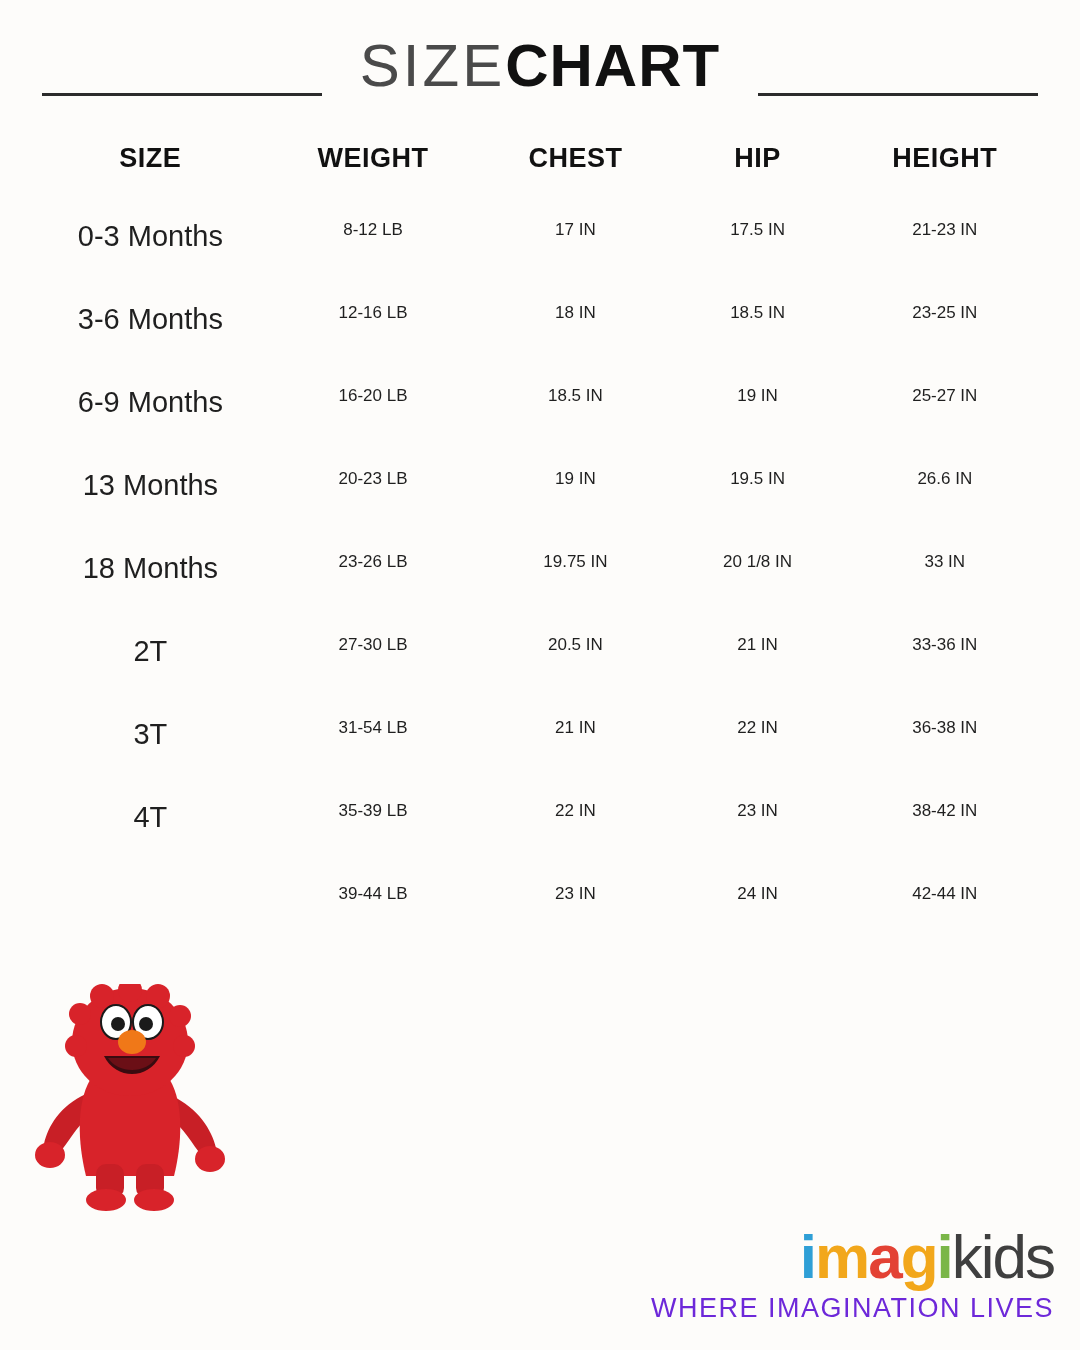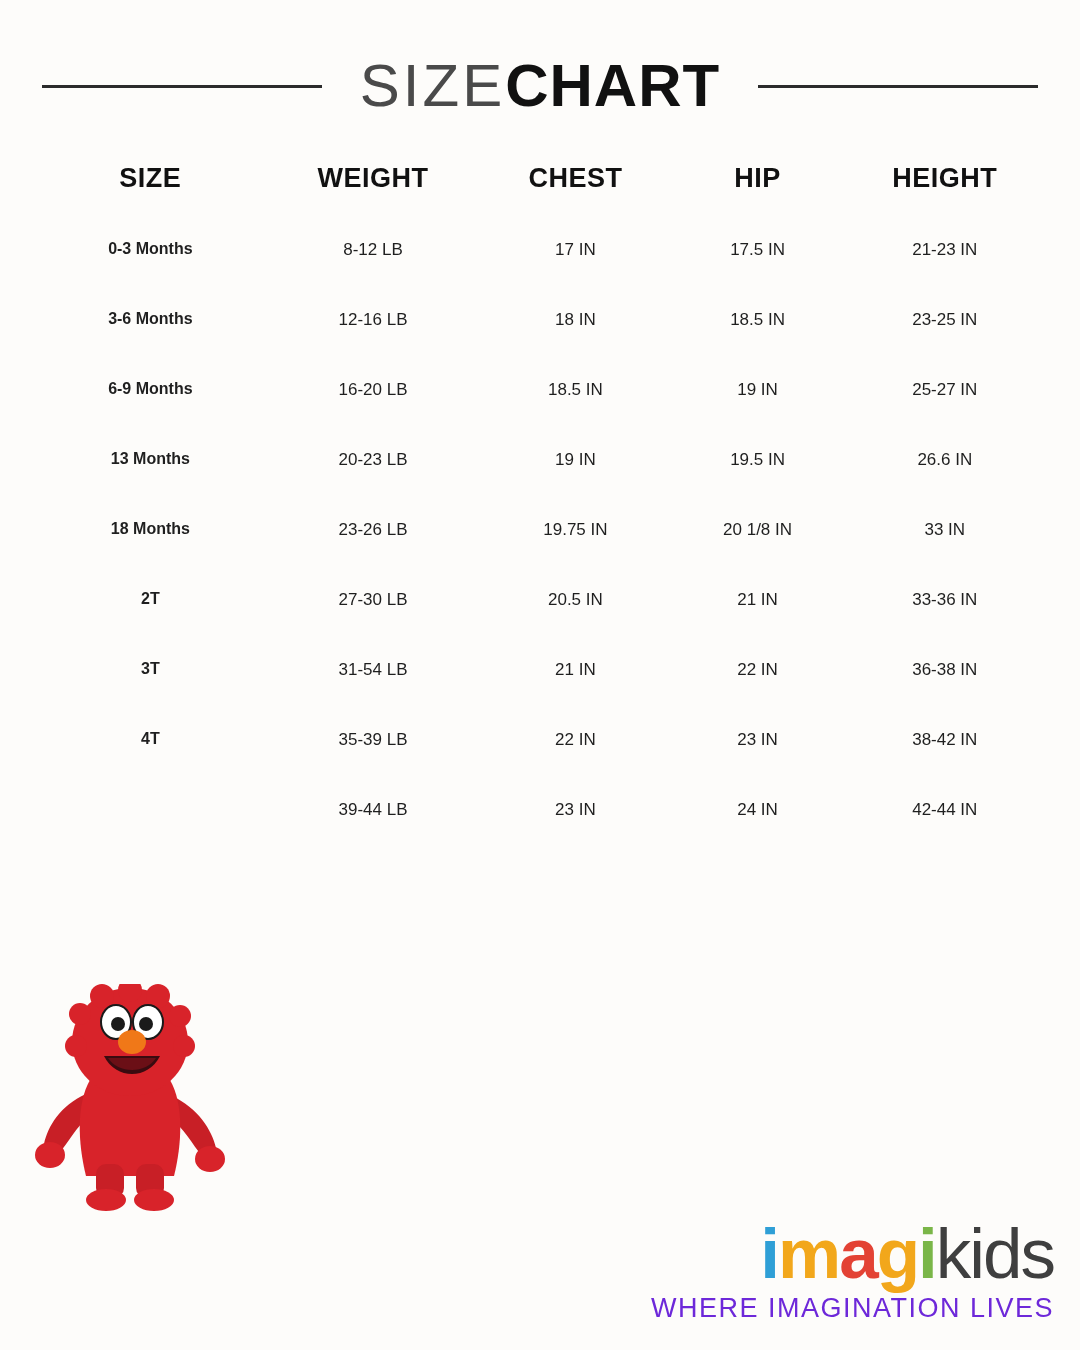--- a/index.html
+++ b/index.html
@@ -13,24 +13,24 @@
     background: #fdfcfa;
     font-family: "Liberation Sans", sans-serif;
     color: #1a1a1a;
     position: relative;
     overflow: hidden;
   }
 
   
   .title-row {
     display: flex;
-    align-items: center;
+    align-items: flex-end;
     justify-content: center;
     gap: 38px;
-    padding-top: 56px;
+    padding-top: 36px;
   }
   .title-rule {
     height: 3px;
     background: #2b2b2b;
     width: 280px;
   }
   .title-rule.left { margin-left: 6px; }
   .title-rule.right { margin-right: 6px; }
   .title-text {
     font-size: 60px;
@@ -75,43 +75,43 @@
 
   table.size-table td {
     font-size: 17px;
     color: #1f1f1f;
     text-align: center;
     padding: 0 0 50px 0;
     vertical-align: top;
     font-weight: 400;
   }
   table.size-table td.size-cell {
-    font-weight: 700;
-    font-size: 16px;
+    font-weight: 400;
+    font-size: 29px;
   }
 
   
   .elmo {
     position: absolute;
     left: 24px;
     bottom: 136px;
     width: 210px;
     height: 230px;
   }
   .elmo svg { display: block; }
 
   
   .logo-block {
     position: absolute;
     right: 26px;
     bottom: 26px;
     text-align: right;
   }
   .logo-word {
-    font-size: 71px;
+    font-size: 62px;
     font-weight: 700;
     line-height: 0.95;
     letter-spacing: -2px;
     white-space: nowrap;
   }
   .logo-word .l1 { color: #2f9fd6; }
   .logo-word .l2 { color: #f2a71b; }
   .logo-word .l3 { color: #e34234; }
   .logo-word .l4 { color: #f2a71b; }
   .logo-word .l5 { color: #7ab648; }

